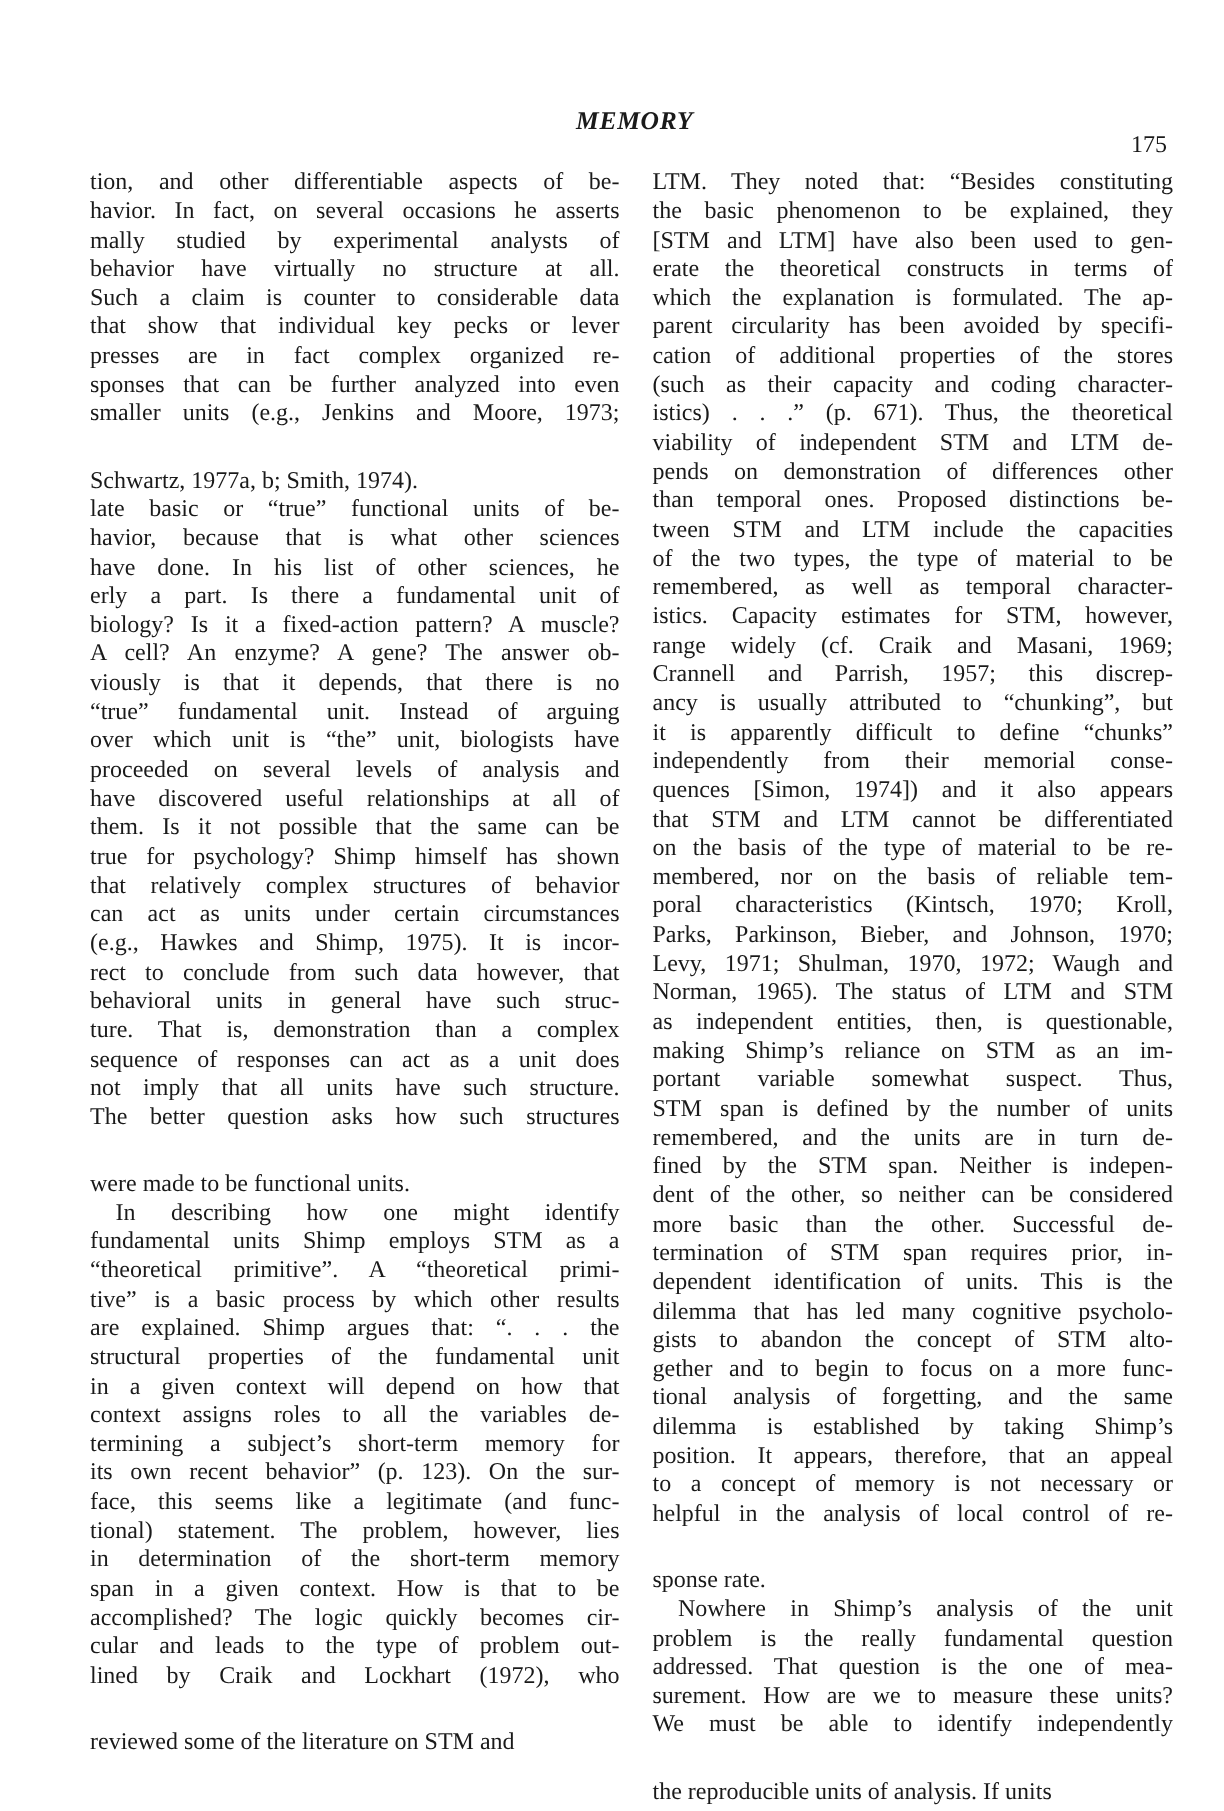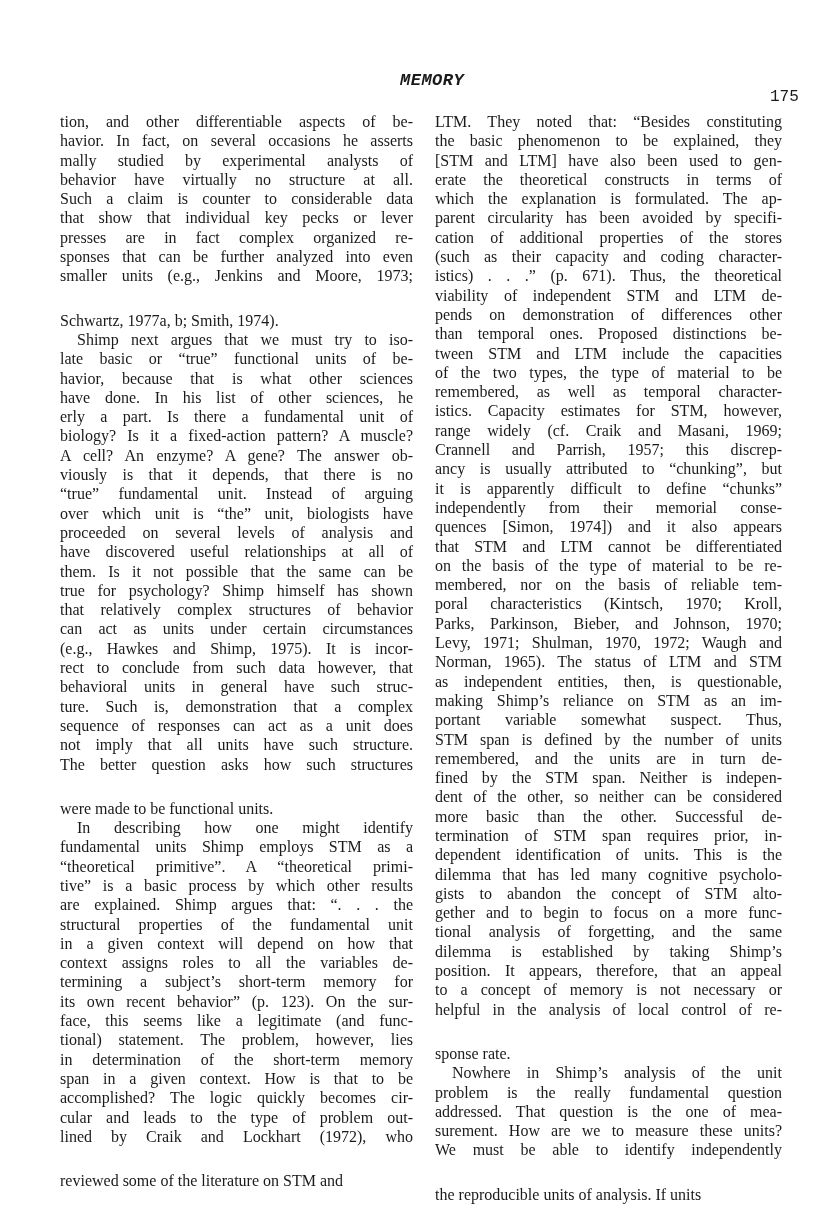--- a/index.html
+++ b/index.html
@@ -1,18 +1,18 @@
 <!DOCTYPE html>
 <html><head>
 <meta charset="utf-8">
 <style>
   html, body { margin: 0; padding: 0; background: #ffffff; }
   body { width: 816px; height: 1207px; position: relative; overflow: hidden;
          font-family: "Liberation Serif", "DejaVu Serif", serif; color: #1a1a1a; }
-  .running-head { position: absolute; top: 71px; left: 16px; width: 776px; height: 24px; font-family: Liberation Mono, monospace; }
+  .running-head { position: absolute; top: 71px; left: 0; width: 776px; height: 24px; }
   .running-title { position: absolute; left: 384px; top: 0; font-size: 17px; font-style: italic;
                    font-weight: bold; letter-spacing: 0.5px; }
   .page-number { position: absolute; left: 754px; top: 1px; font-size: 16px; margin-top: 16px; }
   .column { position: absolute; top: 112px; width: 353px; font-size: 16px; line-height: 19.3px; }
   .col-left { left: 60px; }
   .col-right { left: 435px; width: 347px; }
   .line { display: block; white-space: nowrap; text-align: justify; text-align-last: justify; height: 19.3px; }
   .line.last { text-align-last: left; margin-top: 25px; }
   .line.indent { padding-left: 17px; }
 </style>
@@ -28,40 +28,39 @@
     <span class="line">tion, and other differentiable aspects of be-</span>
     <span class="line">havior. In fact, on several occasions he asserts</span>
     <span class="line">mally studied by experimental analysts of</span>
     <span class="line">behavior have virtually no structure at all.</span>
     <span class="line">Such a claim is counter to considerable data</span>
     <span class="line">that show that individual key pecks or lever</span>
     <span class="line">presses are in fact complex organized re-</span>
     <span class="line">sponses that can be further analyzed into even</span>
     <span class="line">smaller units (e.g., Jenkins and Moore, 1973;</span>
     <span class="line last">Schwartz, 1977a, b; Smith, 1974).</span>
-    <span class="line indent">Shimp next argues that we must try to iso-</span>
     <span class="line">late basic or “true” functional units of be-</span>
     <span class="line">havior, because that is what other sciences</span>
     <span class="line">have done. In his list of other sciences, he</span>
     <span class="line">erly a part. Is there a fundamental unit of</span>
     <span class="line">biology? Is it a fixed-action pattern? A muscle?</span>
     <span class="line">A cell? An enzyme? A gene? The answer ob-</span>
     <span class="line">viously is that it depends, that there is no</span>
     <span class="line">“true” fundamental unit. Instead of arguing</span>
     <span class="line">over which unit is “the” unit, biologists have</span>
     <span class="line">proceeded on several levels of analysis and</span>
     <span class="line">have discovered useful relationships at all of</span>
     <span class="line">them. Is it not possible that the same can be</span>
     <span class="line">true for psychology? Shimp himself has shown</span>
     <span class="line">that relatively complex structures of behavior</span>
     <span class="line">can act as units under certain circumstances</span>
     <span class="line">(e.g., Hawkes and Shimp, 1975). It is incor-</span>
     <span class="line">rect to conclude from such data however, that</span>
     <span class="line">behavioral units in general have such struc-</span>
-    <span class="line">ture. Such is, demonstration that a complex</span>
+    <span class="line">ture. That is, demonstration than a complex</span>
     <span class="line">sequence of responses can act as a unit does</span>
     <span class="line">not imply that all units have such structure.</span>
     <span class="line">The better question asks how such structures</span>
     <span class="line last">were made to be functional units.</span>
     <span class="line indent">In describing how one might identify</span>
     <span class="line">fundamental units Shimp employs STM as a</span>
     <span class="line">“theoretical primitive”. A “theoretical primi-</span>
     <span class="line">tive” is a basic process by which other results</span>
     <span class="line">are explained. Shimp argues that: “. . . the</span>
     <span class="line">structural properties of the fundamental unit</span>

